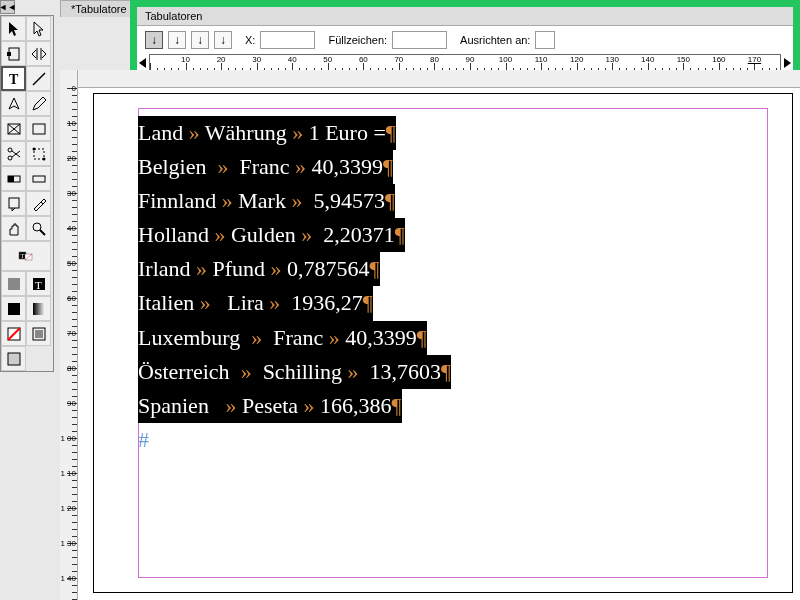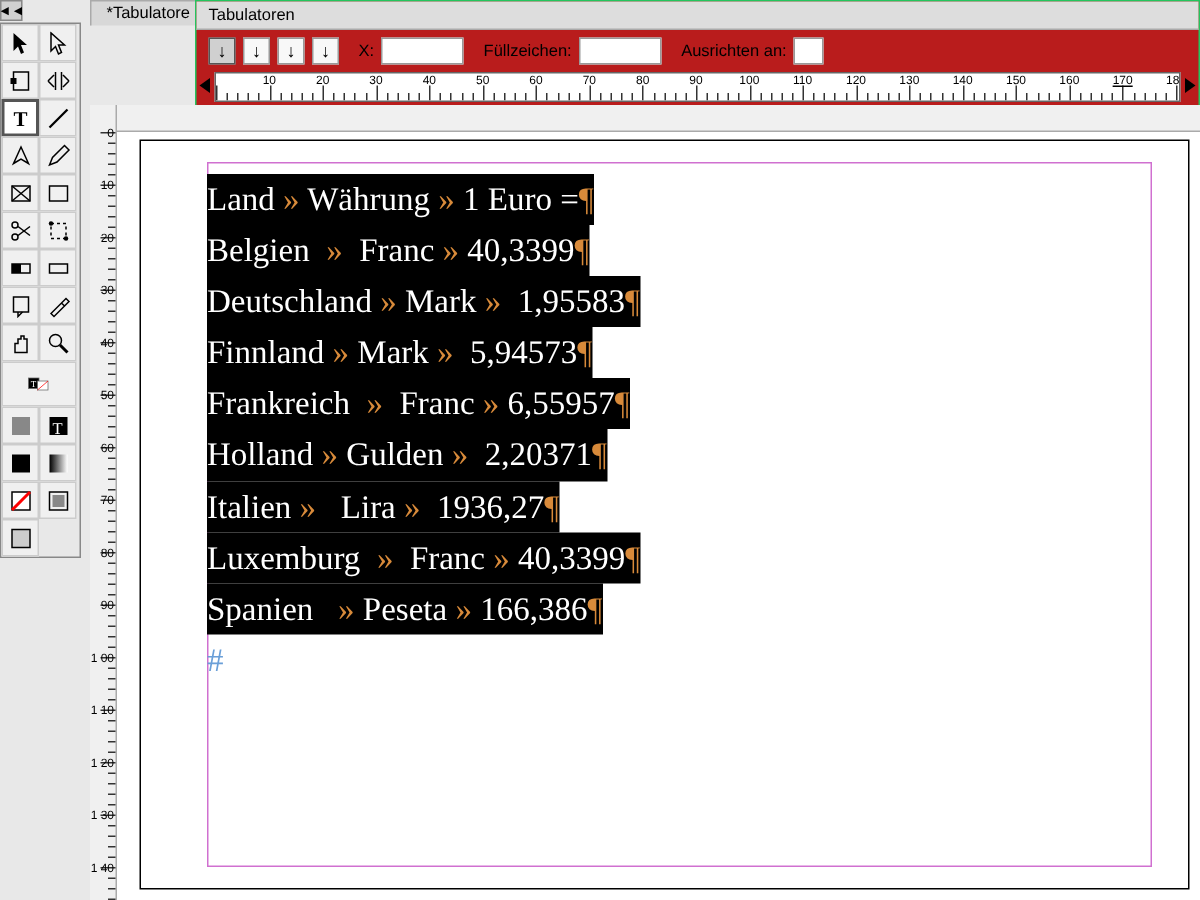--- a/index.html
+++ b/index.html
@@ -7,21 +7,21 @@
 
 .app-tab { position: absolute; top: 0; left: 60px; background: #d8d8d8; border: 1px solid #aaa; border-bottom: none; padding: 2px 10px; font-size: 11px; }
 
 .toolbox { position: absolute; top: 15px; left: 0; width: 54px; background: #e8e8e8; border: 1px solid #888; display: flex; flex-wrap: wrap; }
 .tool { width: 25px; height: 25px; border: 1px solid #ccc; display: flex; align-items: center; justify-content: center; font-size: 14px; cursor: pointer; background: #f0f0f0; }
 .tool.active { background: #fff; border: 2px solid #555; }
 .tool svg { width: 16px; height: 16px; }
 
 .collapse-btn { position: absolute; top: 0; left: 0; width: 15px; height: 14px; background: #d0d0d0; border: 1px solid #888; font-size: 9px; display: flex; align-items: center; justify-content: center; cursor: pointer; }
 
-.tab-panel { position: absolute; top: 0; left: 130px; right: 0; background: #b91c1c; border: 1px solid #22c55e; }
+.tab-panel { position: absolute; top: 0; left: 130px; right: 0; background: #ffffff; border: 7px solid #22c55e; }
 .tab-panel-title { background: #ddd; padding: 3px 8px; font-size: 11px; border-bottom: 1px solid #aaa; }
 .tab-panel-row { display: flex; align-items: center; padding: 5px 8px; gap: 5px; }
 .tab-stop-btn { width: 18px; height: 18px; border: 1px solid #999; background: #f8f8f8; display: flex; align-items: center; justify-content: center; cursor: pointer; font-size: 12px; }
 .tab-stop-btn.selected { background: #d0d0d0; border: 1px solid #555; }
 .tab-label { font-size: 11px; margin-left: 8px; }
 .tab-input { width: 55px; height: 18px; border: 1px solid #999; background: #fff; font-size: 11px; padding: 0 3px; }
 .tab-input.small { width: 20px; }
 
 .tab-ruler-area { padding: 0 12px 8px 12px; position: relative; }
 .tab-ruler-arrow-left { position: absolute; left: 2px; top: 4px; width: 0; height: 0; border-top: 5px solid transparent; border-bottom: 5px solid transparent; border-right: 7px solid #000; cursor: pointer; }
@@ -440,22 +440,22 @@
     <div class="vruler-tick minor" style="top: 529px;"></div>
   </div>
 <div class="hruler"></div>
 
 <div class="canvas">
   <div class="page-edge"></div>
   <div class="margin-guide"></div>
   <div class="text-block" id="text-block">
       <div><span class="text-line"><span>Land</span><span class="tab-char"> » </span><span>Währung</span><span class="tab-char"> » </span><span>1 Euro =</span><span class="para-mark">¶</span></span></div>
       <div><span class="text-line"><span>Belgien </span><span class="tab-char"> » </span><span> Franc</span><span class="tab-char"> » </span><span>40,3399</span><span class="para-mark">¶</span></span></div>
-      <div><span class="text-line"><span>Deutschland</span><span class="tab-char"> » </span><span>Mark</span><span class="tab-char"> » </span><span> 1,95583</span><span class="para-mark">¶</span></span></div>
       <div><span class="text-line"><span>Finnland</span><span class="tab-char"> » </span><span>Mark</span><span class="tab-char"> » </span><span> 5,94573</span><span class="para-mark">¶</span></span></div>
-      <div><span class="text-line"><span>Frankreich </span><span class="tab-char"> » </span><span> Franc</span><span class="tab-char"> » </span><span>6,55957</span><span class="para-mark">¶</span></span></div>
       <div><span class="text-line"><span>Holland</span><span class="tab-char"> » </span><span>Gulden</span><span class="tab-char"> » </span><span> 2,20371</span><span class="para-mark">¶</span></span></div>
+      <div><span class="text-line"><span>Irland</span><span class="tab-char"> » </span><span>Pfund</span><span class="tab-char"> » </span><span>0,787564</span><span class="para-mark">¶</span></span></div>
       <div><span class="text-line"><span>Italien</span><span class="tab-char"> » </span><span>  Lira</span><span class="tab-char"> » </span><span> 1936,27</span><span class="para-mark">¶</span></span></div>
       <div><span class="text-line"><span>Luxemburg </span><span class="tab-char"> » </span><span> Franc</span><span class="tab-char"> » </span><span>40,3399</span><span class="para-mark">¶</span></span></div>
+      <div><span class="text-line"><span>Österreich </span><span class="tab-char"> » </span><span> Schilling</span><span class="tab-char"> » </span><span> 13,7603</span><span class="para-mark">¶</span></span></div>
       <div><span class="text-line"><span>Spanien  </span><span class="tab-char"> » </span><span>Peseta</span><span class="tab-char"> » </span><span>166,386</span><span class="para-mark">¶</span></span></div>
       <div><span class="end-mark">#</span></div>
     </div>
 </div>
 
 </body></html>

